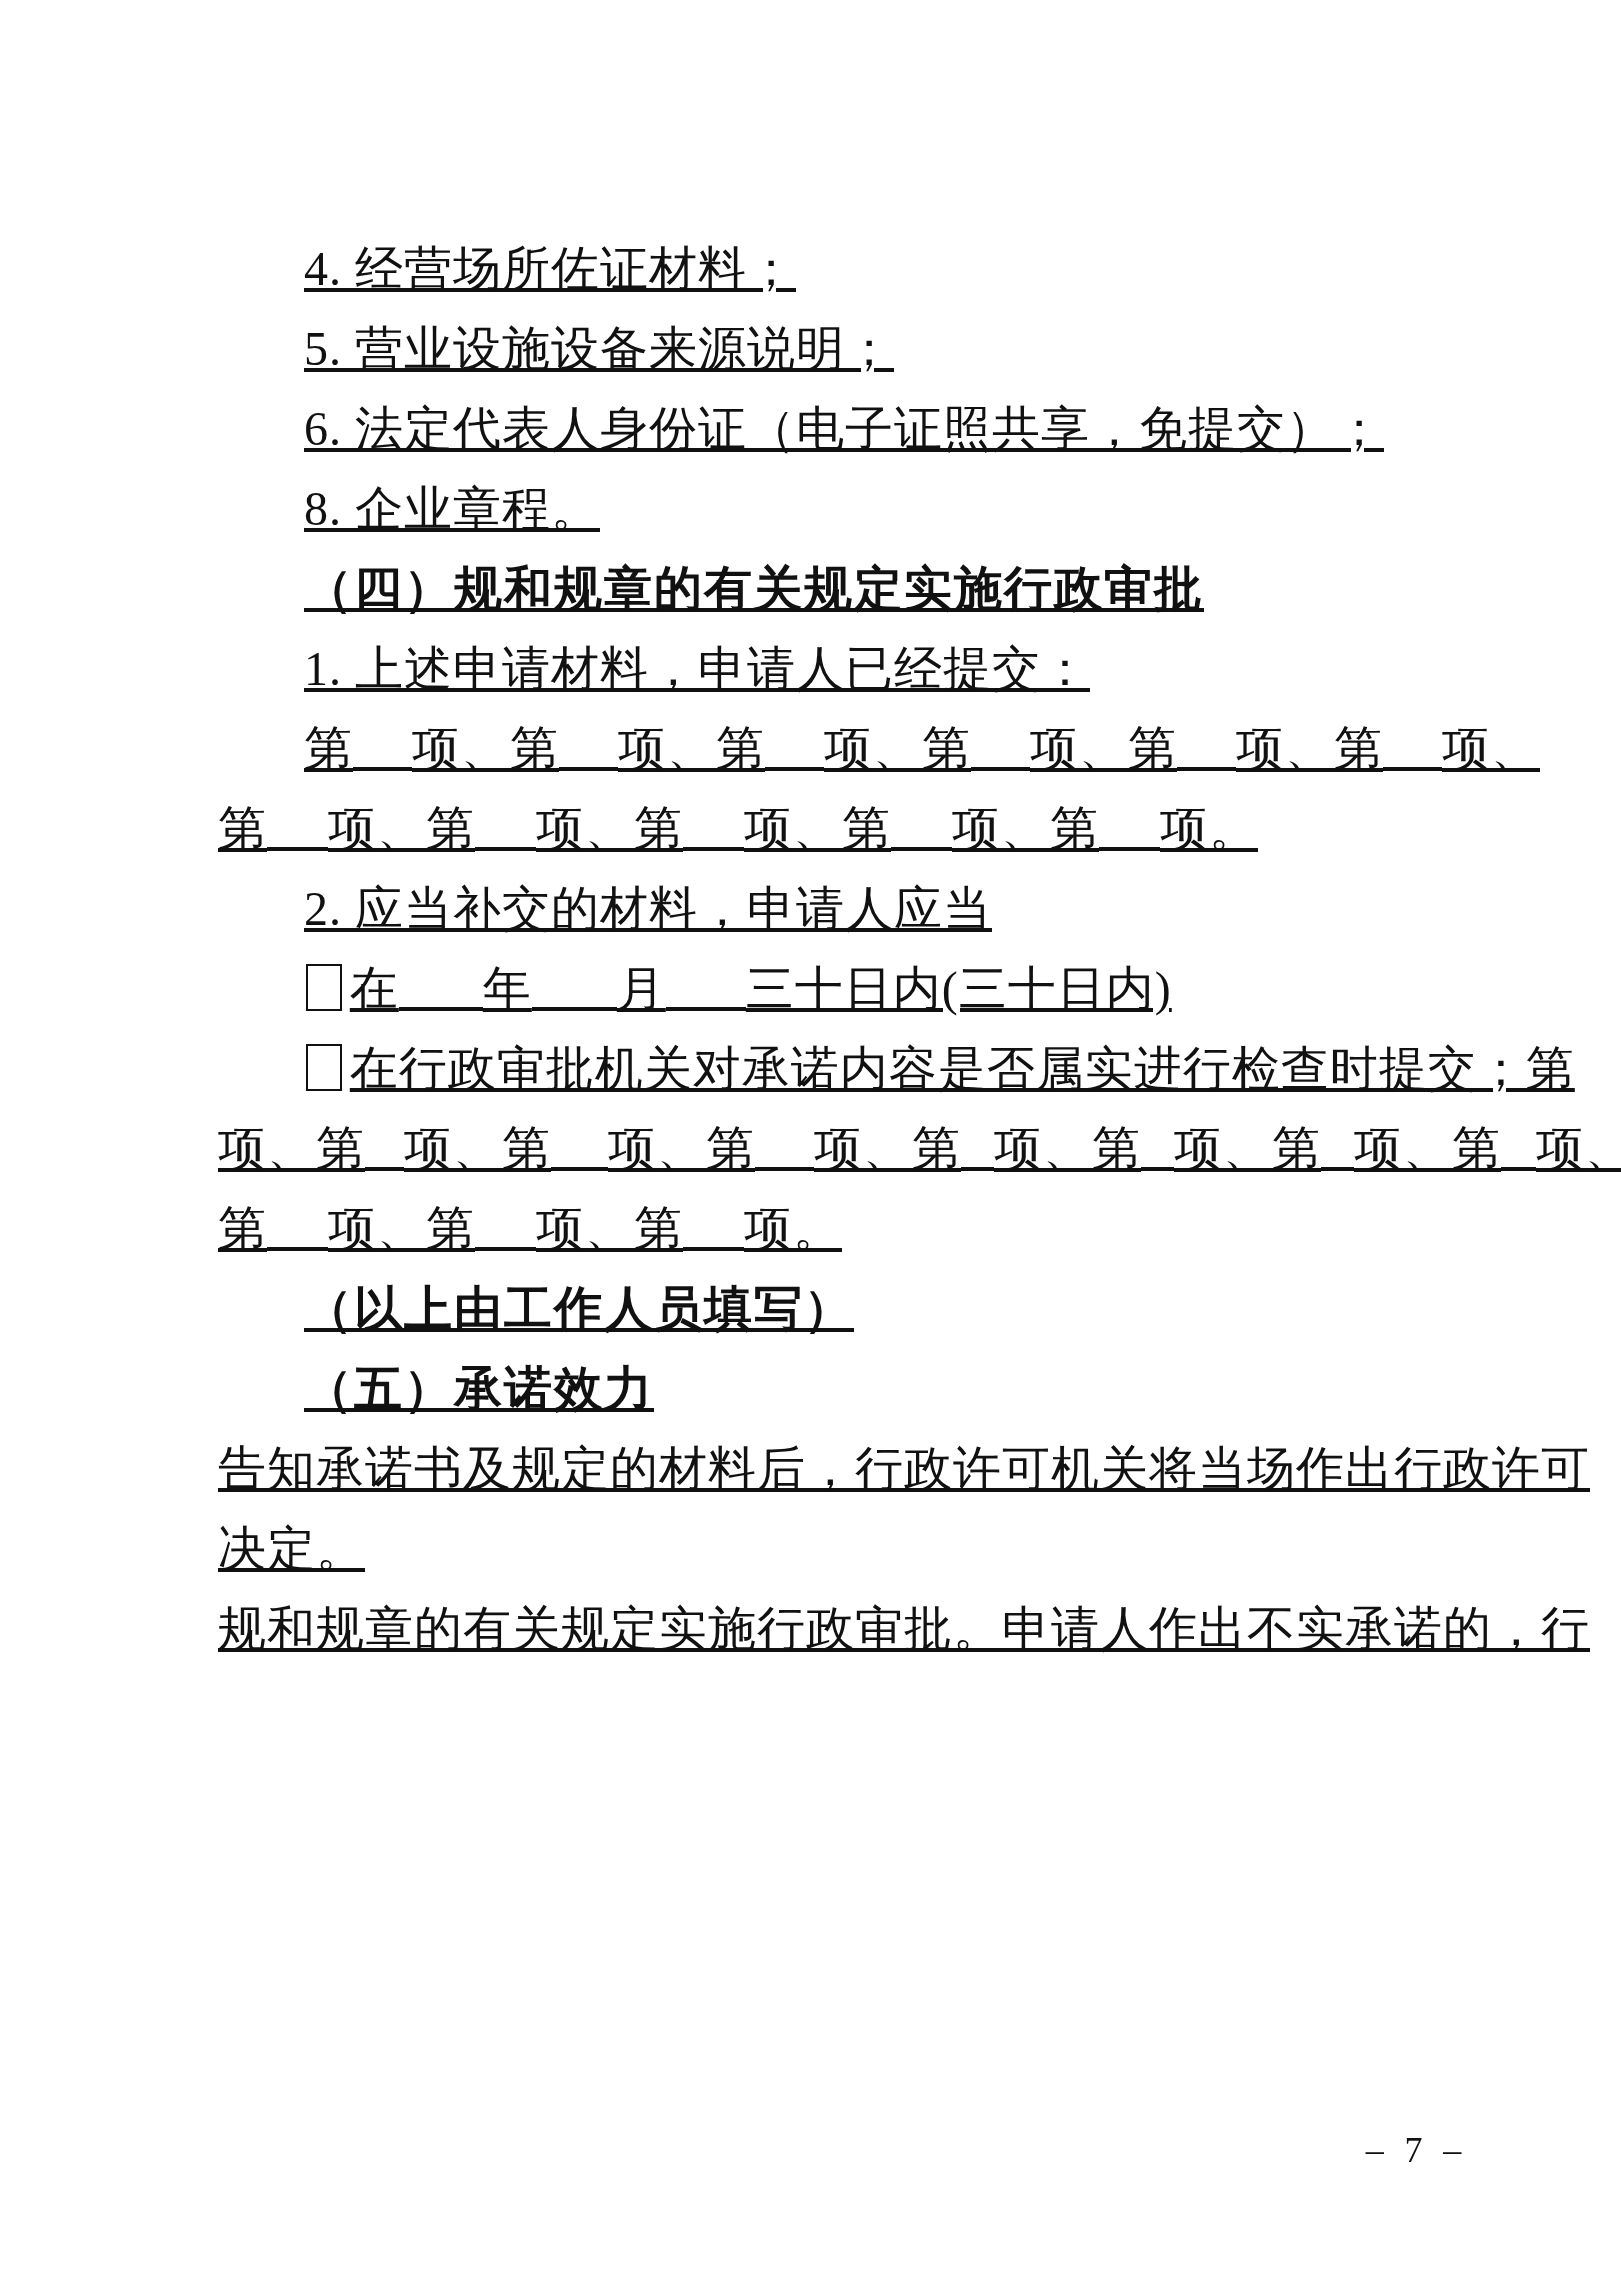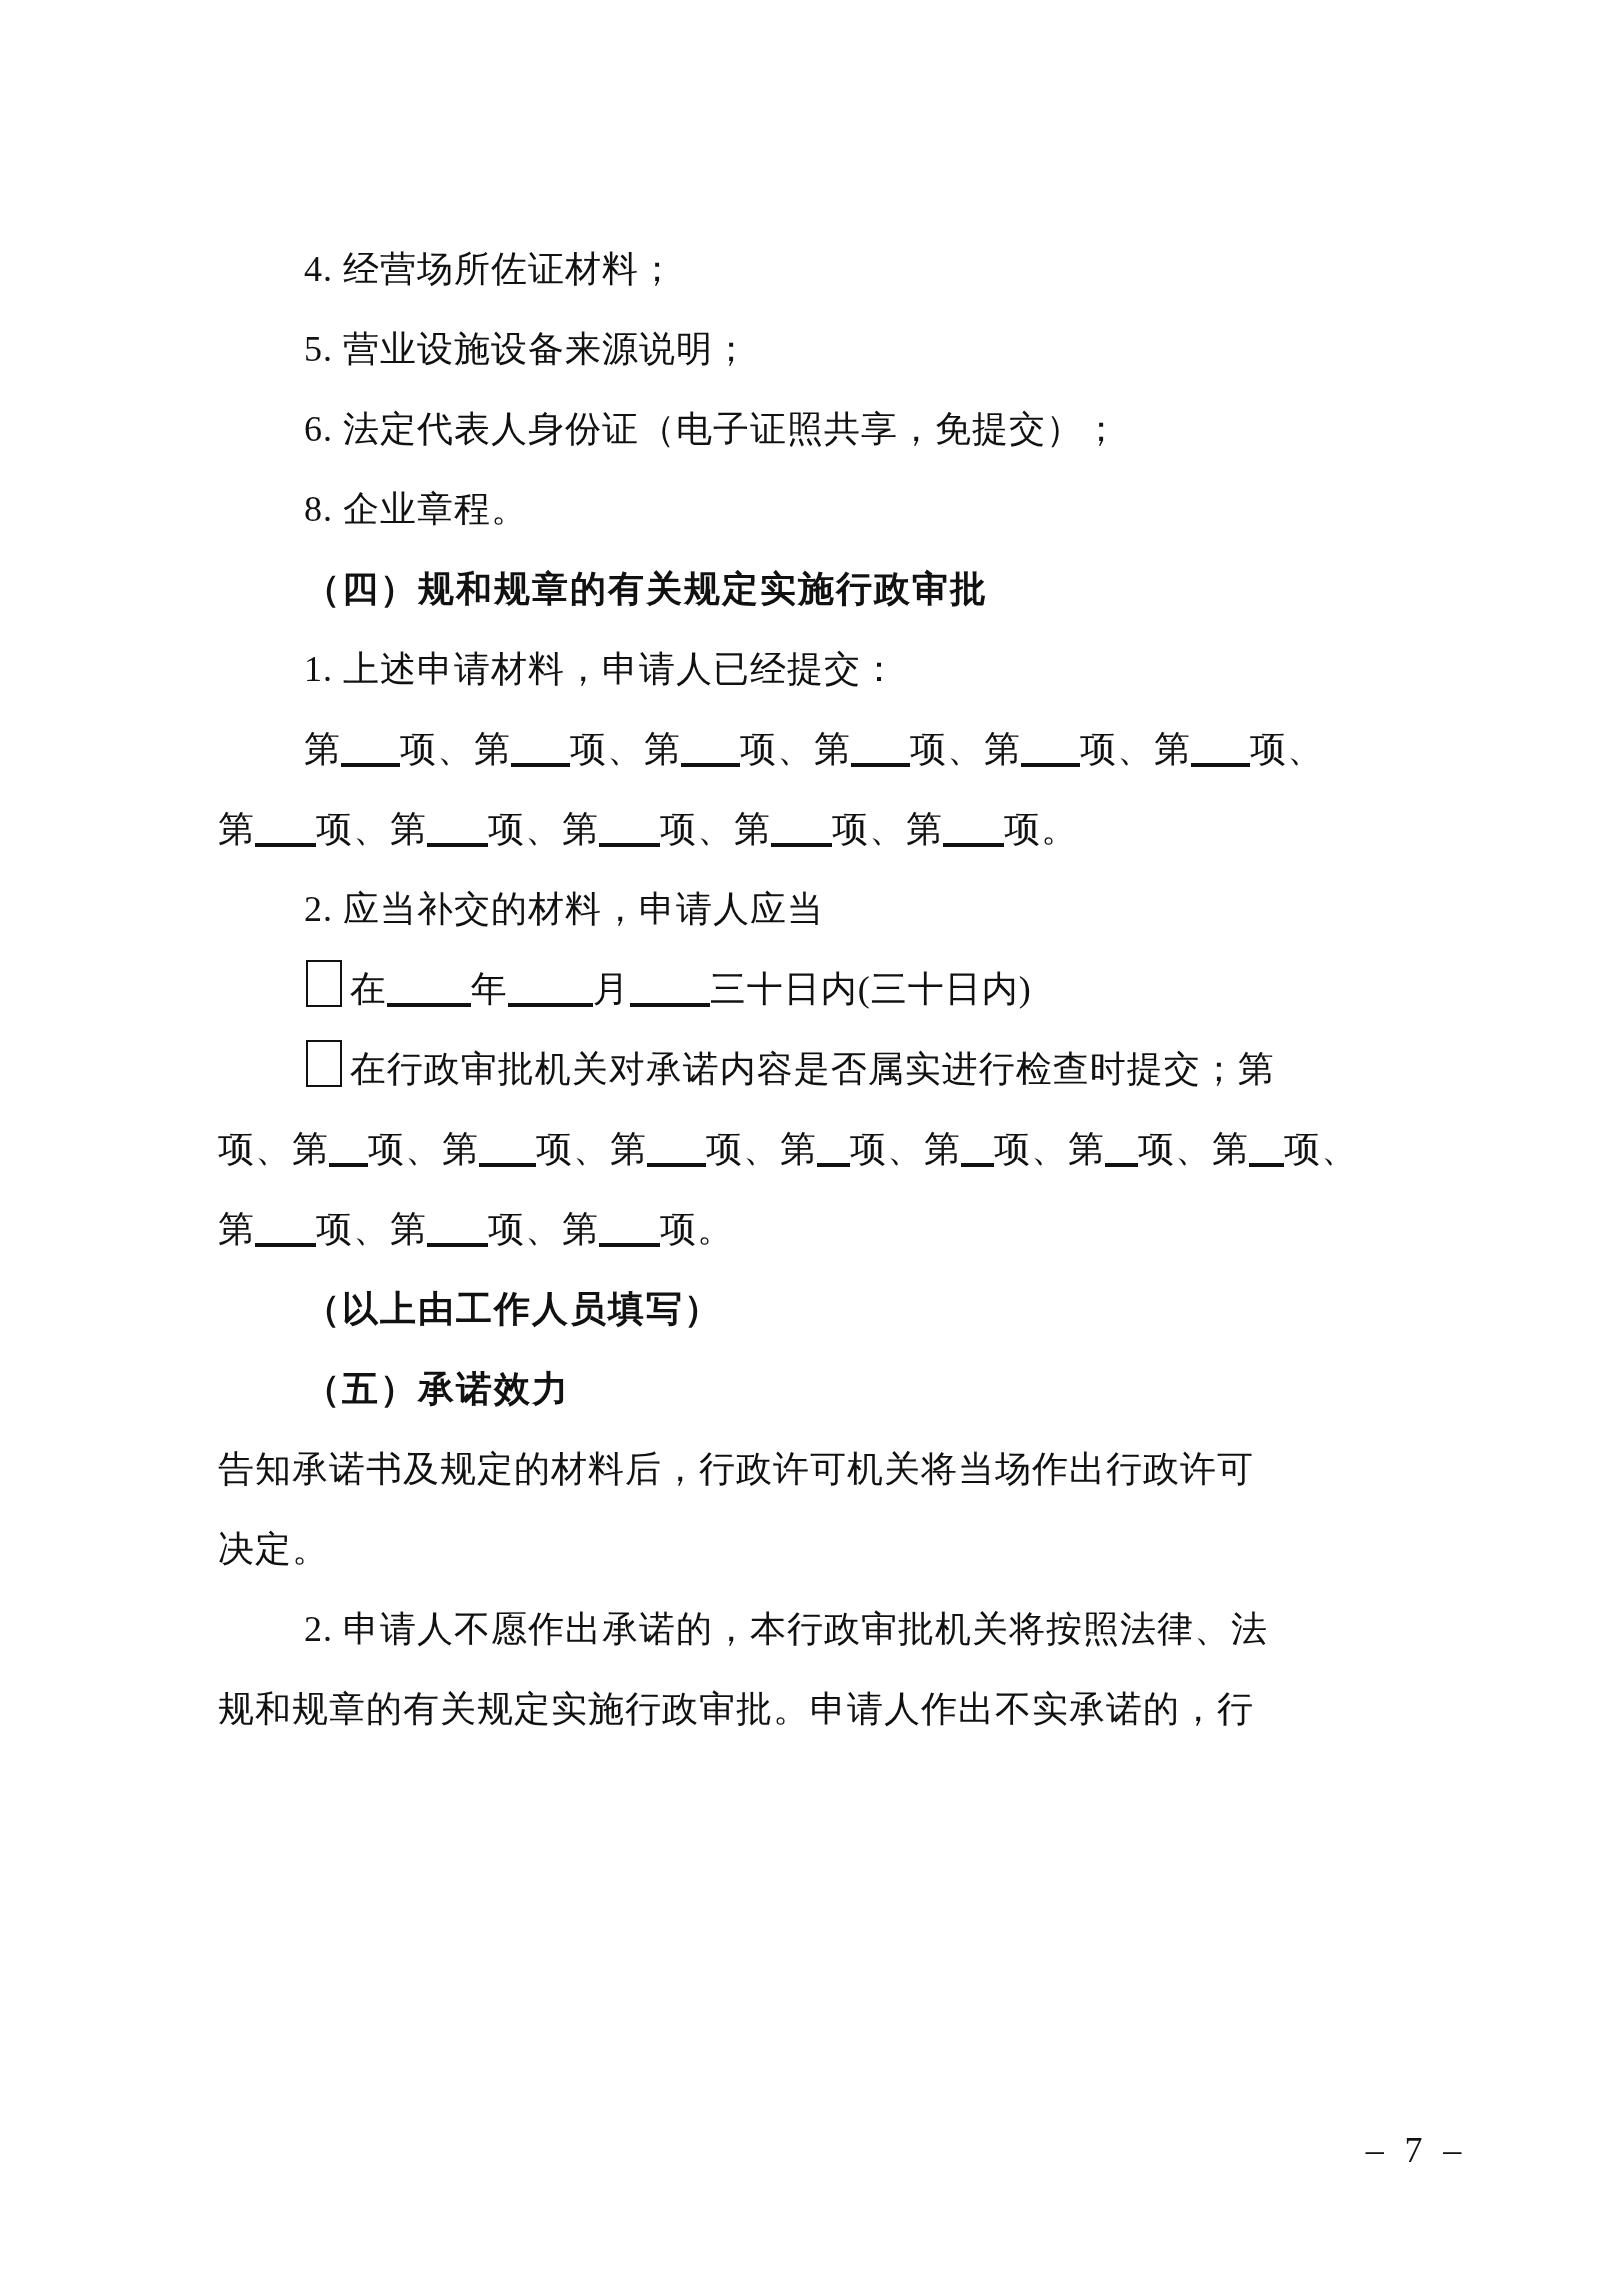--- a/index.html
+++ b/index.html
@@ -13,24 +13,25 @@
     font-family:"Liberation Serif","DejaVu Serif",serif;
   }
   .content{
     position:absolute;
     left:218px;top:229px;
     width:1215px;
   }
   .line{
     height:80px;
     line-height:80px;
-    font-size:36px;
+    font-size:48px;
     letter-spacing:1px;
     white-space:nowrap;
     color:#111;
+    text-decoration:underline;
   }
   .line.indent{padding-left:86px;}
   .line.bold{
     font-family:"Liberation Sans","DejaVu Sans",sans-serif;
     font-weight:700;
     letter-spacing:2px;
   }
   .blank{
     display:inline-block;
     height:7.8px;
@@ -72,18 +73,17 @@
       <div class="line"><span>第</span><span class="blank" style="width: 61px;"></span><span>项、第</span><span class="blank" style="width: 61px;"></span><span>项、第</span><span class="blank" style="width: 61px;"></span><span>项、第</span><span class="blank" style="width: 61px;"></span><span>项、第</span><span class="blank" style="width: 61px;"></span><span>项。</span></div>
       <div class="line indent"><span>2. 应当补交的材料，申请人应当</span></div>
       <div class="line indent"><span class="cbox"></span><span>在</span><span class="blank" style="width: 84px;"></span><span>年</span><span class="blank" style="width: 85px;"></span><span>月</span><span class="blank" style="width: 80px;"></span><span>三十日内(三十日内)</span></div>
       <div class="line indent"><span class="cbox"></span><span>在行政审批机关对承诺内容是否属实进行检查时提交；第</span></div>
       <div class="line"><span>项、第</span><span class="blank" style="width: 39px;"></span><span>项、第</span><span class="blank" style="width: 57px;"></span><span>项、第</span><span class="blank" style="width: 59px;"></span><span>项、第</span><span class="blank" style="width: 33px;"></span><span>项、第</span><span class="blank" style="width: 33px;"></span><span>项、第</span><span class="blank" style="width: 33px;"></span><span>项、第</span><span class="blank" style="width: 35px;"></span><span>项、</span></div>
       <div class="line"><span>第</span><span class="blank" style="width: 61px;"></span><span>项、第</span><span class="blank" style="width: 61px;"></span><span>项、第</span><span class="blank" style="width: 61px;"></span><span>项。</span></div>
       <div class="line indent bold"><span>（以上由工作人员填写）</span></div>
       <div class="line indent bold"><span>（五）承诺效力</span></div>
       <div class="line"><span>告知承诺书及规定的材料后，行政许可机关将当场作出行政许可</span></div>
       <div class="line"><span>决定。</span></div>
-      <div class="line indent"><span>2. 申请人不愿作出承诺的，本行政审批机关将按照法律、法</span></div>
       <div class="line"><span>规和规章的有关规定实施行政审批。申请人作出不实承诺的，行</span></div>
     </div>
   <div class="page-number">– 7 –</div>
 </div>
 
 
 </body></html>

